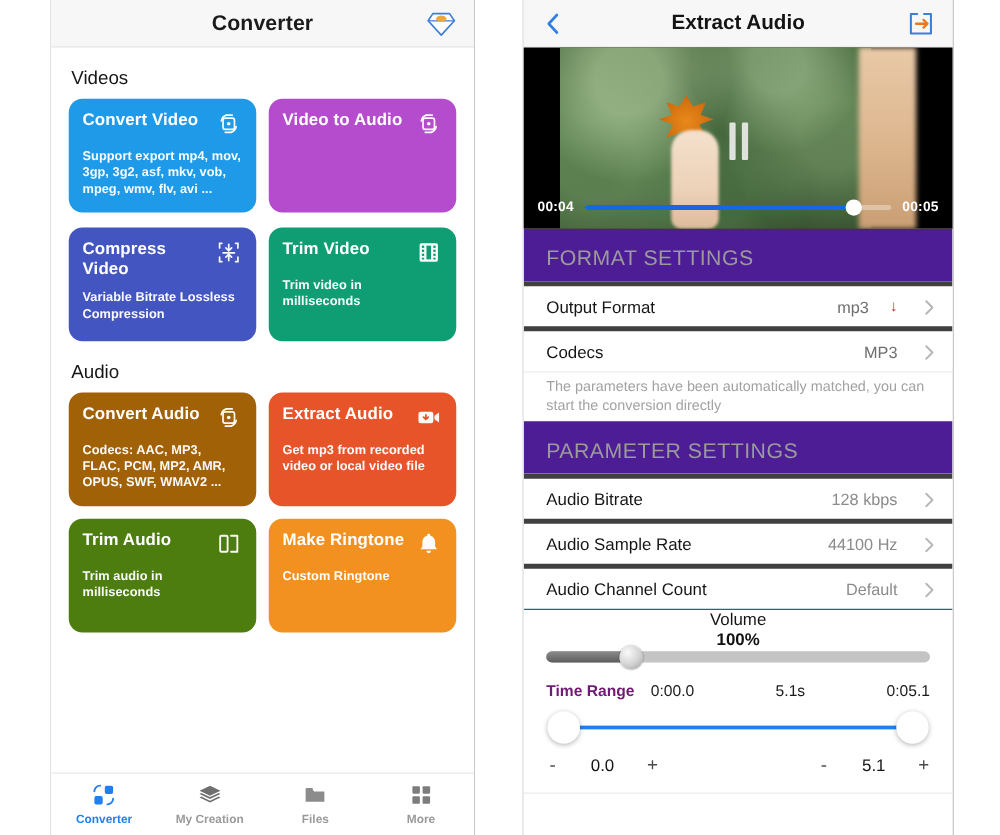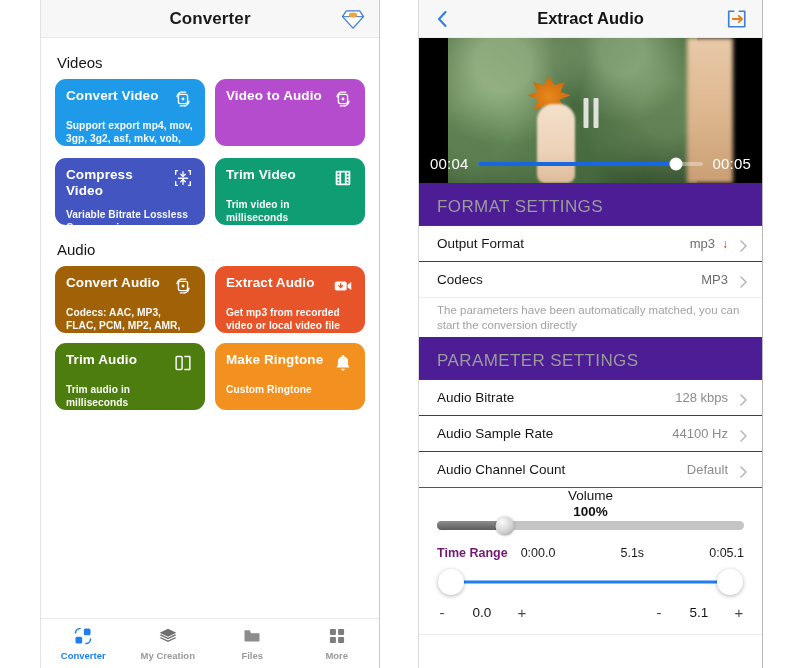--- a/index.html
+++ b/index.html
@@ -26,21 +26,21 @@
     position: relative; flex: 0 0 38px;
   }
   .l-title { font-size: 17px; font-weight: bold; color: #1b1b1b; letter-spacing: .1px; }
   .pro-gem { position: absolute; right: 14px; top: 9px; width: 24px; height: 21px; }
 
   .l-body { flex: 1 1 auto; padding: 0 14px; background: #fff; overflow: hidden; }
   .sec-title { font-size: 15px; color: #161616; font-weight: normal; margin: 16px 0 8px 2px; }
 
   .grid { display: flex; gap: 10px; }
   .card {
-    width: 150px; height: 67px; border-radius: 11px;
+    width: 150px; height: 91px; border-radius: 11px;
     padding: 9px 11px 0 11px; color: #fff; position: relative;
     overflow: hidden;
   }
   .card-head { display: flex; align-items: flex-start; justify-content: space-between; }
   .card-title { font-size: 13.5px; font-weight: bold; line-height: 16px; letter-spacing: .1px; }
   .card-icon { width: 22px; height: 22px; flex: 0 0 22px; opacity: .97; }
   .card-desc {
     margin-top: 9px; font-size: 10.2px; line-height: 13px; font-weight: bold;
     letter-spacing: .05px; opacity: .97;
   }
@@ -106,39 +106,39 @@
     position: absolute; left: 118px; top: 66px; width: 38px; height: 79px;
     background: linear-gradient(180deg,#f4e0cc 0%, #ecd2b8 60%, #ddbb9a 100%);
     border-radius: 16px 16px 8px 8px; filter: blur(1.2px);
   }
   .pause-ico {
     position: absolute; left: 50%; top: 52%; transform: translate(-50%,-50%);
     display: flex; gap: 5px; opacity: .88;
   }
   .pause-ico i { display: block; width: 5px; height: 30px; background: #f2f2f2; border-radius: 1px; }
   .v-bar { position: absolute; left: 0; right: 0; bottom: 11px; display: flex; align-items: center; padding: 0 11px; }
-  .v-time { font-size: 15px; color: #fff; font-weight: normal; letter-spacing: .2px; }
+  .v-time { font-size: 11px; color: #fff; font-weight: bold; letter-spacing: .2px; }
   .v-track { flex: 1; height: 4px; margin: 0 9px; background: rgba(255,255,255,.35); border-radius: 2px; position: relative; }
   .v-fill { position: absolute; left: 0; top: 0; bottom: 0; width: 88%; background: #1667e0; border-radius: 2px; }
   .v-knob { position: absolute; top: 50%; left: 88%; transform: translate(-50%,-50%); width: 13px; height: 13px; background: #fff; border-radius: 50%; }
 
   
   .r-body { flex: 1 1 auto; background: #fff; overflow: hidden; }
   .group-label {
     font-size: 17px; color: #9b9b9b; letter-spacing: .4px;
     padding: 14px 18px 8px 18px; background: #4c1d95;
   }
   .row {
     display: flex; align-items: center; justify-content: space-between;
     padding: 0 15px 0 18px; height: 36px;
-    border-top: 1px solid #404040;
+    border-top: 4px solid #404040;
     background: #fff;
   }
   .row-label { font-size: 13.5px; color: #161616; }
-  .row-right { display: flex; align-items: center; gap: 12px; }
+  .row-right { display: flex; align-items: center; gap: 22px; }
   .row-value { font-size: 13px; color: #8b8b8b; }
   .row-value.dark { color: #6d6d6d; }
   .chev { width: 7px; height: 12px; flex: 0 0 7px; }
   .dl-arrow { color: #e02020; font-size: 12px; font-weight: bold; margin-left: -5px; }
   .hint {
     font-size: 11.5px; color: #a2a2a2; line-height: 15px;
     padding: 5px 22px 4px 18px; border-top: 1px solid #ededed;
   }
 
   

